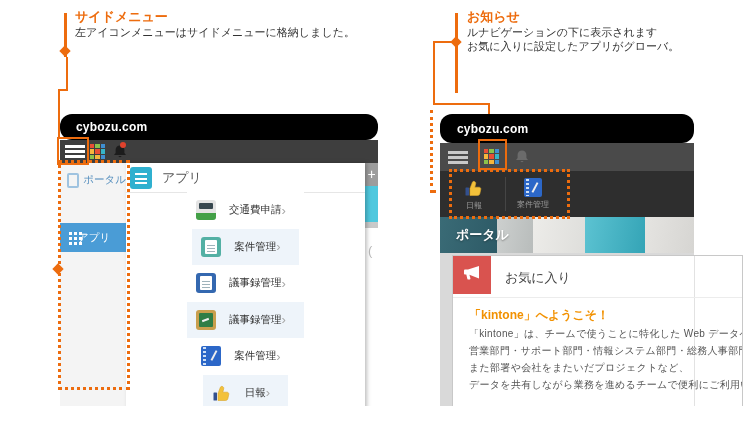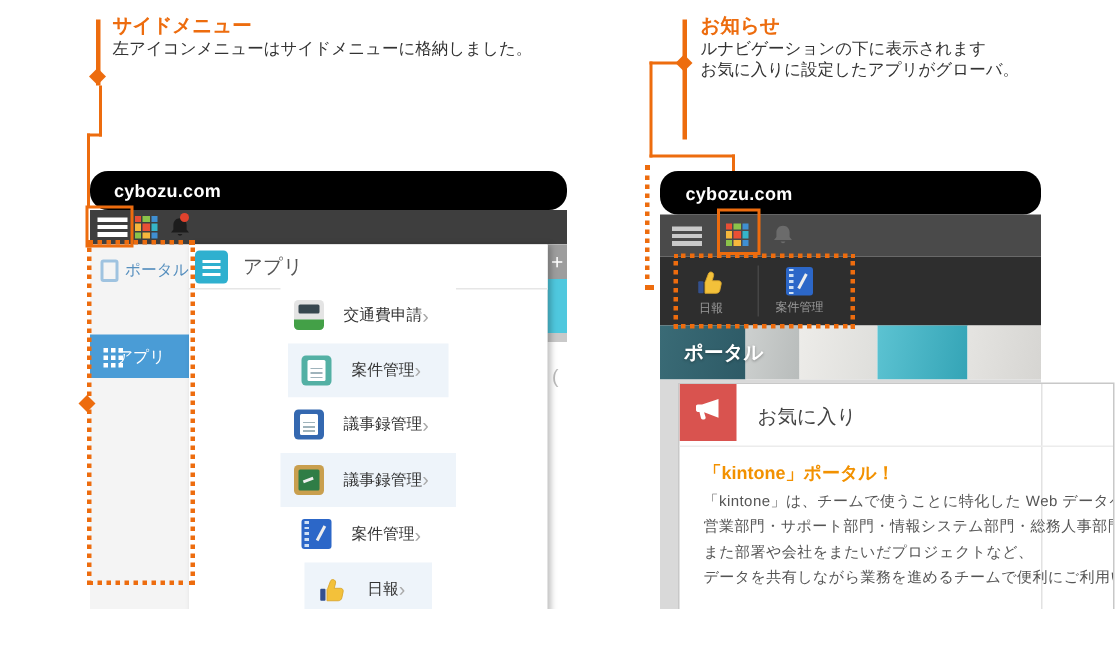--- a/index.html
+++ b/index.html
@@ -279,21 +279,21 @@
       <div class="abs" style="left:241px;top:0;width:1px;height:156px;background:#e2e2e2;"></div>
       <div class="abs mega-tile" style="left:0;top:0;">
         <span>
           <svg width="24" height="24" viewBox="0 0 24 24">
               <path d="M19 5 8 8.6H5.2c-.7 0-1.2.5-1.2 1.2v2.6c0 .7.5 1.2 1.2 1.2h1.1l1 4.1c.1.5.6.9 1.1.9h.9c.8 0 1.3-.7 1.1-1.4l-1-3.4L19 17.5Z" fill="#fff"></path>
             </svg>
         </span>
       </div>
       <span class="abs card-title" style="left:52px;top:13px;">お気に入り</span>
       <div class="abs" style="left:0;top:41px;width:289px;height:1px;background:#ececec;"></div>
-      <span class="abs welcome" style="left:16px;top:51px;">「kintone」ポータル！</span>
+      <span class="abs welcome" style="left:16px;top:51px;">「kintone」へようこそ！</span>
       <span class="abs bodyline" style="left:16px;top:71px;">「kintone」は、チームで使うことに特化した Web データベー</span>
       <span class="abs bodyline" style="left:16px;top:88px;">営業部門・サポート部門・情報システム部門・総務人事部門、</span>
       <span class="abs bodyline" style="left:16px;top:105px;">また部署や会社をまたいだプロジェクトなど、</span>
       <span class="abs bodyline" style="left:16px;top:122px;">データを共有しながら業務を進めるチームで便利にご利用いただ</span>
     </div>
   </div>
 
   <div class="abs obox" style="left:478px;top:139px;width:25px;height:27px;"></div>
   <div class="abs dotrect" style="left:449px;top:169px;width:115px;height:44px;"></div>
 

